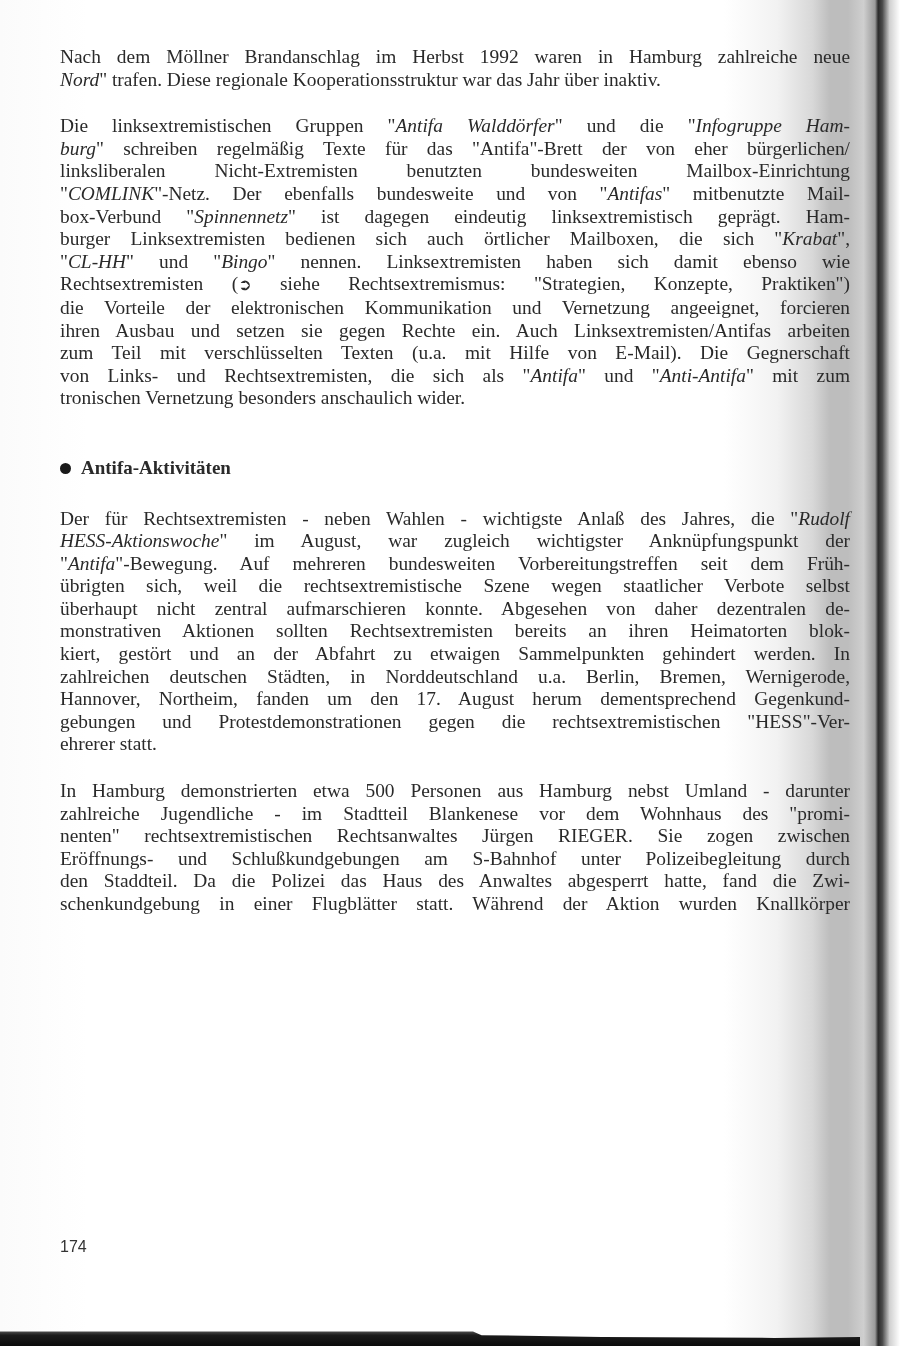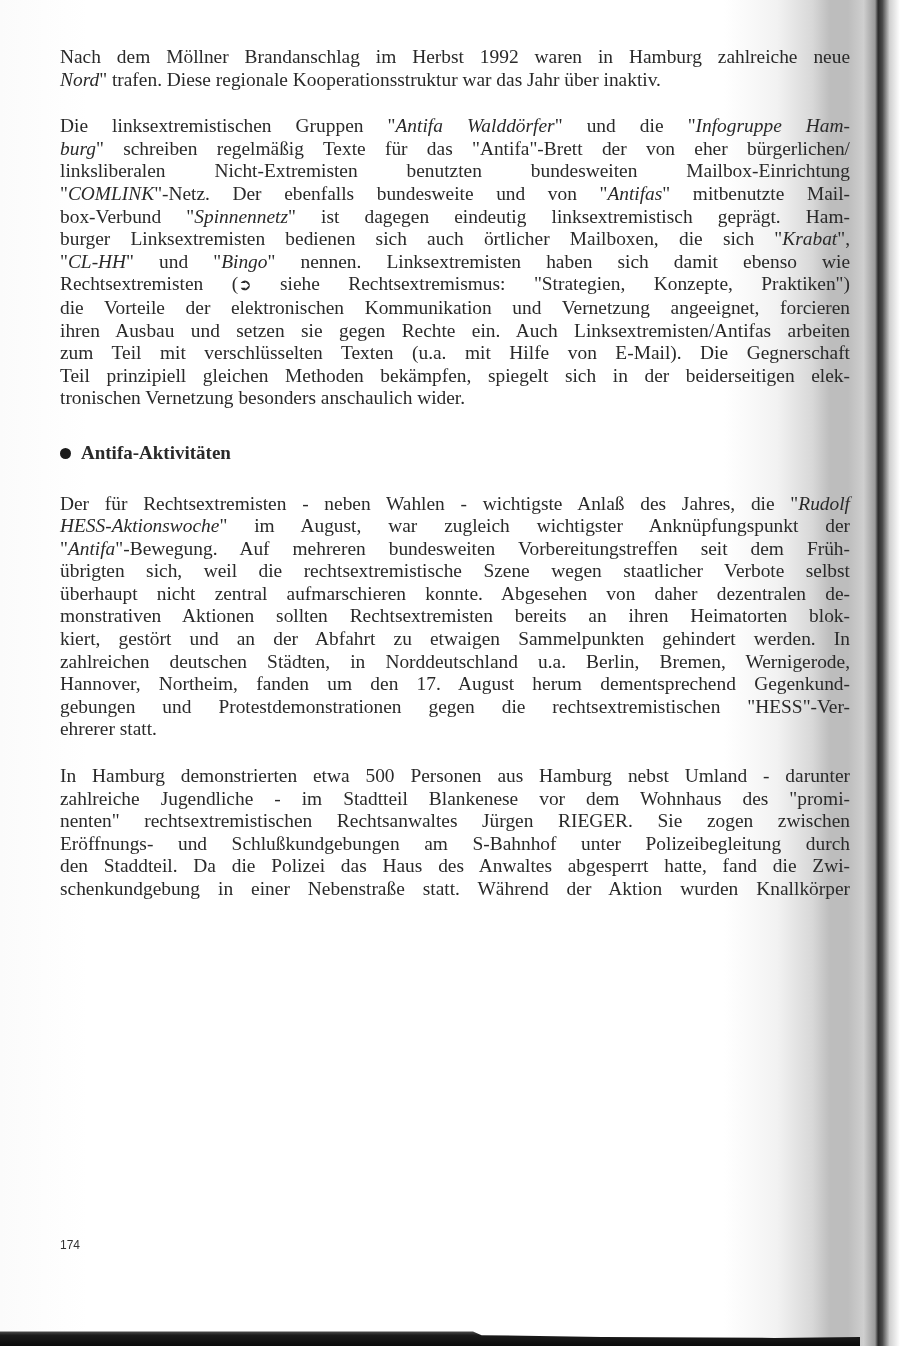--- a/index.html
+++ b/index.html
@@ -27,31 +27,31 @@
     position: absolute; left: 60px; top: 46px; width: 790px;
     font-size: 19.4px; line-height: 22.6px;
   }
   .para { margin: 0; text-align: justify; text-align-last: left; }
   .para.gap1 { margin-top: 24px; }
   .line { display: block; white-space: nowrap; text-align: justify; text-align-last: justify; }
   .line.last { text-align-last: left; }
   em { font-style: italic; }
   b { font-weight: normal; }
   .heading {
-    margin-top: 32px; margin-bottom: 28px;
+    margin-top: 47px; margin-bottom: 28px;
     font-family: "Liberation Serif", serif; font-weight: bold; font-size: 19px;
     display: flex; align-items: center;
   }
   .bullet {
     display: inline-block; width: 11px; height: 11px; border-radius: 50%;
     background: #1a1a1a; margin-right: 10px;
   }
   .page-number {
     position: absolute; left: 60px; top: 1238px;
-    font-family: "Liberation Sans", sans-serif; font-size: 12px; color: #333;
+    font-family: "Liberation Sans", sans-serif; font-size: 16px; color: #333;
   }
   .xref-icon { font-family: "DejaVu Sans", sans-serif; font-size: 16px; }
 </style>
 </head>
 <body>
 
 <div class="page">
   <div class="content">
 
     <div class="para">
@@ -64,21 +64,21 @@
       <span class="line"><em>burg</em>" schreiben regelmäßig Texte für das "Antifa"-Brett der von eher bürgerlichen/</span>
       <span class="line">linksliberalen Nicht-Extremisten benutzten bundesweiten Mailbox-Einrichtung</span>
       <span class="line">"<em>COMLINK</em>"-Netz. Der ebenfalls bundesweite und von "<em>Antifas</em>" mitbenutzte Mail-</span>
       <span class="line">box-Verbund "<em>Spinnennetz</em>" ist dagegen eindeutig linksextremistisch geprägt. Ham-</span>
       <span class="line">burger Linksextremisten bedienen sich auch örtlicher Mailboxen, die sich "<em>Krabat</em>",</span>
       <span class="line">"<em>CL-HH</em>" und "<em>Bingo</em>" nennen. Linksextremisten haben sich damit ebenso wie</span>
       <span class="line">Rechtsextremisten (<span class="xref-icon">➲</span> siehe Rechtsextremismus: "Strategien, Konzepte, Praktiken")</span>
       <span class="line">die Vorteile der elektronischen Kommunikation und Vernetzung angeeignet, forcieren</span>
       <span class="line">ihren Ausbau und setzen sie gegen Rechte ein. Auch Linksextremisten/Antifas arbeiten</span>
       <span class="line">zum Teil mit verschlüsselten Texten (u.a. mit Hilfe von E-Mail). Die Gegnerschaft</span>
-      <span class="line">Teil prinzipiell gleichen Methoden bekämpfen, spiegelt sich in der beiderseitigen elek-</span>
+      <span class="line">von Links- und Rechtsextremisten, die sich als "<em>Antifa</em>" und "<em>Anti-Antifa</em>" mit zum</span>
       <span class="line last">tronischen Vernetzung besonders anschaulich wider.</span>
     </div>
 
     <div class="heading">
       <span class="bullet"></span>
       <span>Antifa-Aktivitäten</span>
     </div>
 
     <div class="para">
       <span class="line">Der für Rechtsextremisten - neben Wahlen - wichtigste Anlaß des Jahres, die "<em>Rudolf</em></span>
@@ -93,21 +93,21 @@
       <span class="line">gebungen und Protestdemonstrationen gegen die rechtsextremistischen "HESS"-Ver-</span>
       <span class="line last">ehrerer statt.</span>
     </div>
 
     <div class="para gap1">
       <span class="line">In <b>Hamburg</b> demonstrierten etwa 500 Personen aus Hamburg nebst Umland - darunter</span>
       <span class="line">zahlreiche Jugendliche - im Stadtteil Blankenese vor dem Wohnhaus des "promi-</span>
       <span class="line">nenten" rechtsextremistischen Rechtsanwaltes Jürgen RIEGER. Sie zogen zwischen</span>
       <span class="line">Eröffnungs- und Schlußkundgebungen am S-Bahnhof unter Polizeibegleitung durch</span>
       <span class="line">den Staddteil. Da die Polizei das Haus des Anwaltes abgesperrt hatte, fand die Zwi-</span>
-      <span class="line">schenkundgebung in einer Nebenstraße statt. Während der Aktion wurden Knallkörper</span>
+      <span class="line">schenkundgebung in einer Flugblätter statt. Während der Aktion wurden Knallkörper</span>
     </div>
   </div>
 
   <div class="page-number">174</div>
 </div>
 
 <div class="spine"></div>
 <div class="bottom-bar"></div>
 
 </body></html>

